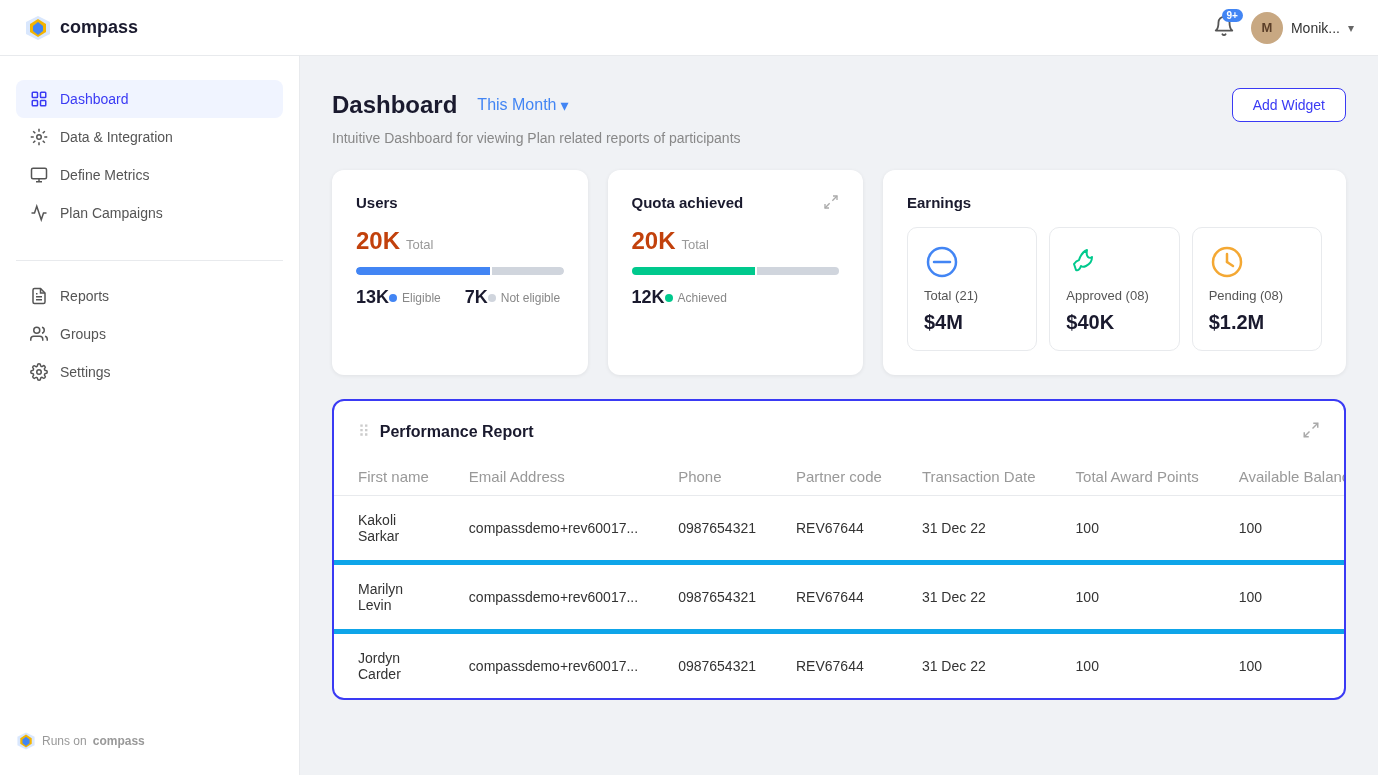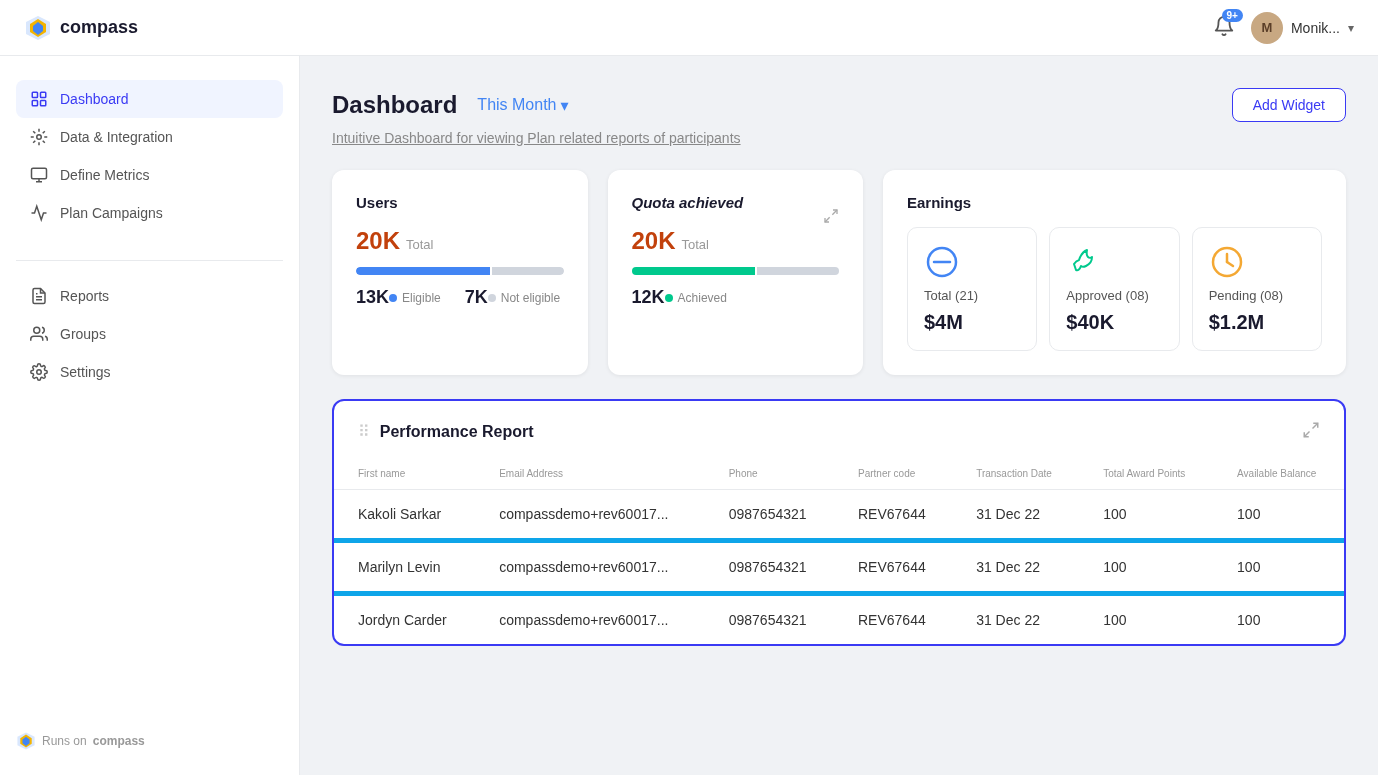--- a/index.html
+++ b/index.html
@@ -61,21 +61,21 @@
     .page-title { font-size: 24px; font-weight: 600; color: #1a1a2e; }
     .month-selector {
       display: flex; align-items: center; gap: 4px; color: #4285f4; font-size: 16px; font-weight: 500;
       cursor: pointer; padding: 4px 8px; border-radius: 6px;
     }
     .add-widget-btn {
       background: #fff; border: 1.5px solid #3a3af4; color: #3a3af4;
       padding: 8px 20px; border-radius: 8px; font-size: 14px; font-weight: 500;
       cursor: pointer; transition: background 0.15s;
     }
-    .page-subtitle { color: #888; font-size: 14px; margin-bottom: 24px; text-decoration: underline; }
+    .page-subtitle { color: #888; font-size: 14px; margin-bottom: 24px; }
 
     
     .stats-row { display: flex; gap: 20px; margin-bottom: 24px; }
 
     
     .card { background: #fff; border-radius: 12px; padding: 24px; box-shadow: 0 1px 4px rgba(0,0,0,0.07); }
 
     
     .users-card { flex: 1; }
     .card-title { font-size: 15px; font-weight: 600; color: #1a1a2e; margin-bottom: 16px; }
@@ -89,21 +89,21 @@
     .stat-sub { display: flex; flex-direction: row; }
     .stat-sub-num { font-size: 18px; font-weight: 600; color: #1a1a2e; }
     .stat-sub-label { display: flex; align-items: center; gap: 5px; font-size: 12px; color: #888; }
     .dot { width: 8px; height: 8px; border-radius: 50%; display: inline-block; }
     .dot-blue { background: #4285f4; }
     .dot-gray { background: #d0d5dd; }
     .dot-green { background: #00c98d; }
 
     
     .quota-card { flex: 1; }
-    .card-title-row { display: flex; align-items: flex-end; justify-content: space-between; font-style: italic; }
+    .card-title-row { display: flex; align-items: flex-start; justify-content: space-between; }
     .expand-icon { cursor: pointer; color: #aaa; }
     .bar-quota-achieved { background: #00c98d; }
     .bar-quota-rest { background: #d0d5dd; }
 
     
     .earnings-card { flex: 2; }
     .earnings-grid { display: flex; gap: 12px; align-items: center; }
     .earnings-item {
       flex: 1; border: 1px solid #e8eaed; border-radius: 10px;
       padding: 16px; display: flex; flex-direction: column; align-items: flex-start; gap: 8px;
@@ -120,21 +120,21 @@
     .perf-header {
       display: flex; align-items: center; justify-content: space-between;
       padding: 20px 24px 16px;
     }
     .perf-title-row { display: flex; align-items: center; gap: 10px; }
     .drag-handle { color: #ccc; font-size: 16px; cursor: grab; }
     .perf-title { font-size: 16px; font-weight: 600; color: #1a1a2e; }
     .perf-expand { cursor: pointer; color: #aaa; }
     table { width: 100%; border-collapse: collapse; }
     th {
-      text-align: left; font-size: 10px; color: #999; font-weight: 500;
+      text-align: left; font-size: 15px; color: #999; font-weight: 500;
       padding: 10px 16px 10px 24px; border-bottom: 1px solid #e8eaed;
       white-space: nowrap;
     }
     td {
       padding: 16px 16px 16px 24px; font-size: 14px; color: #333;
       border-bottom: 5px solid #0ea5e9;
     }
     tr:last-child td { border-bottom: none; }
   </style>
 </head>

